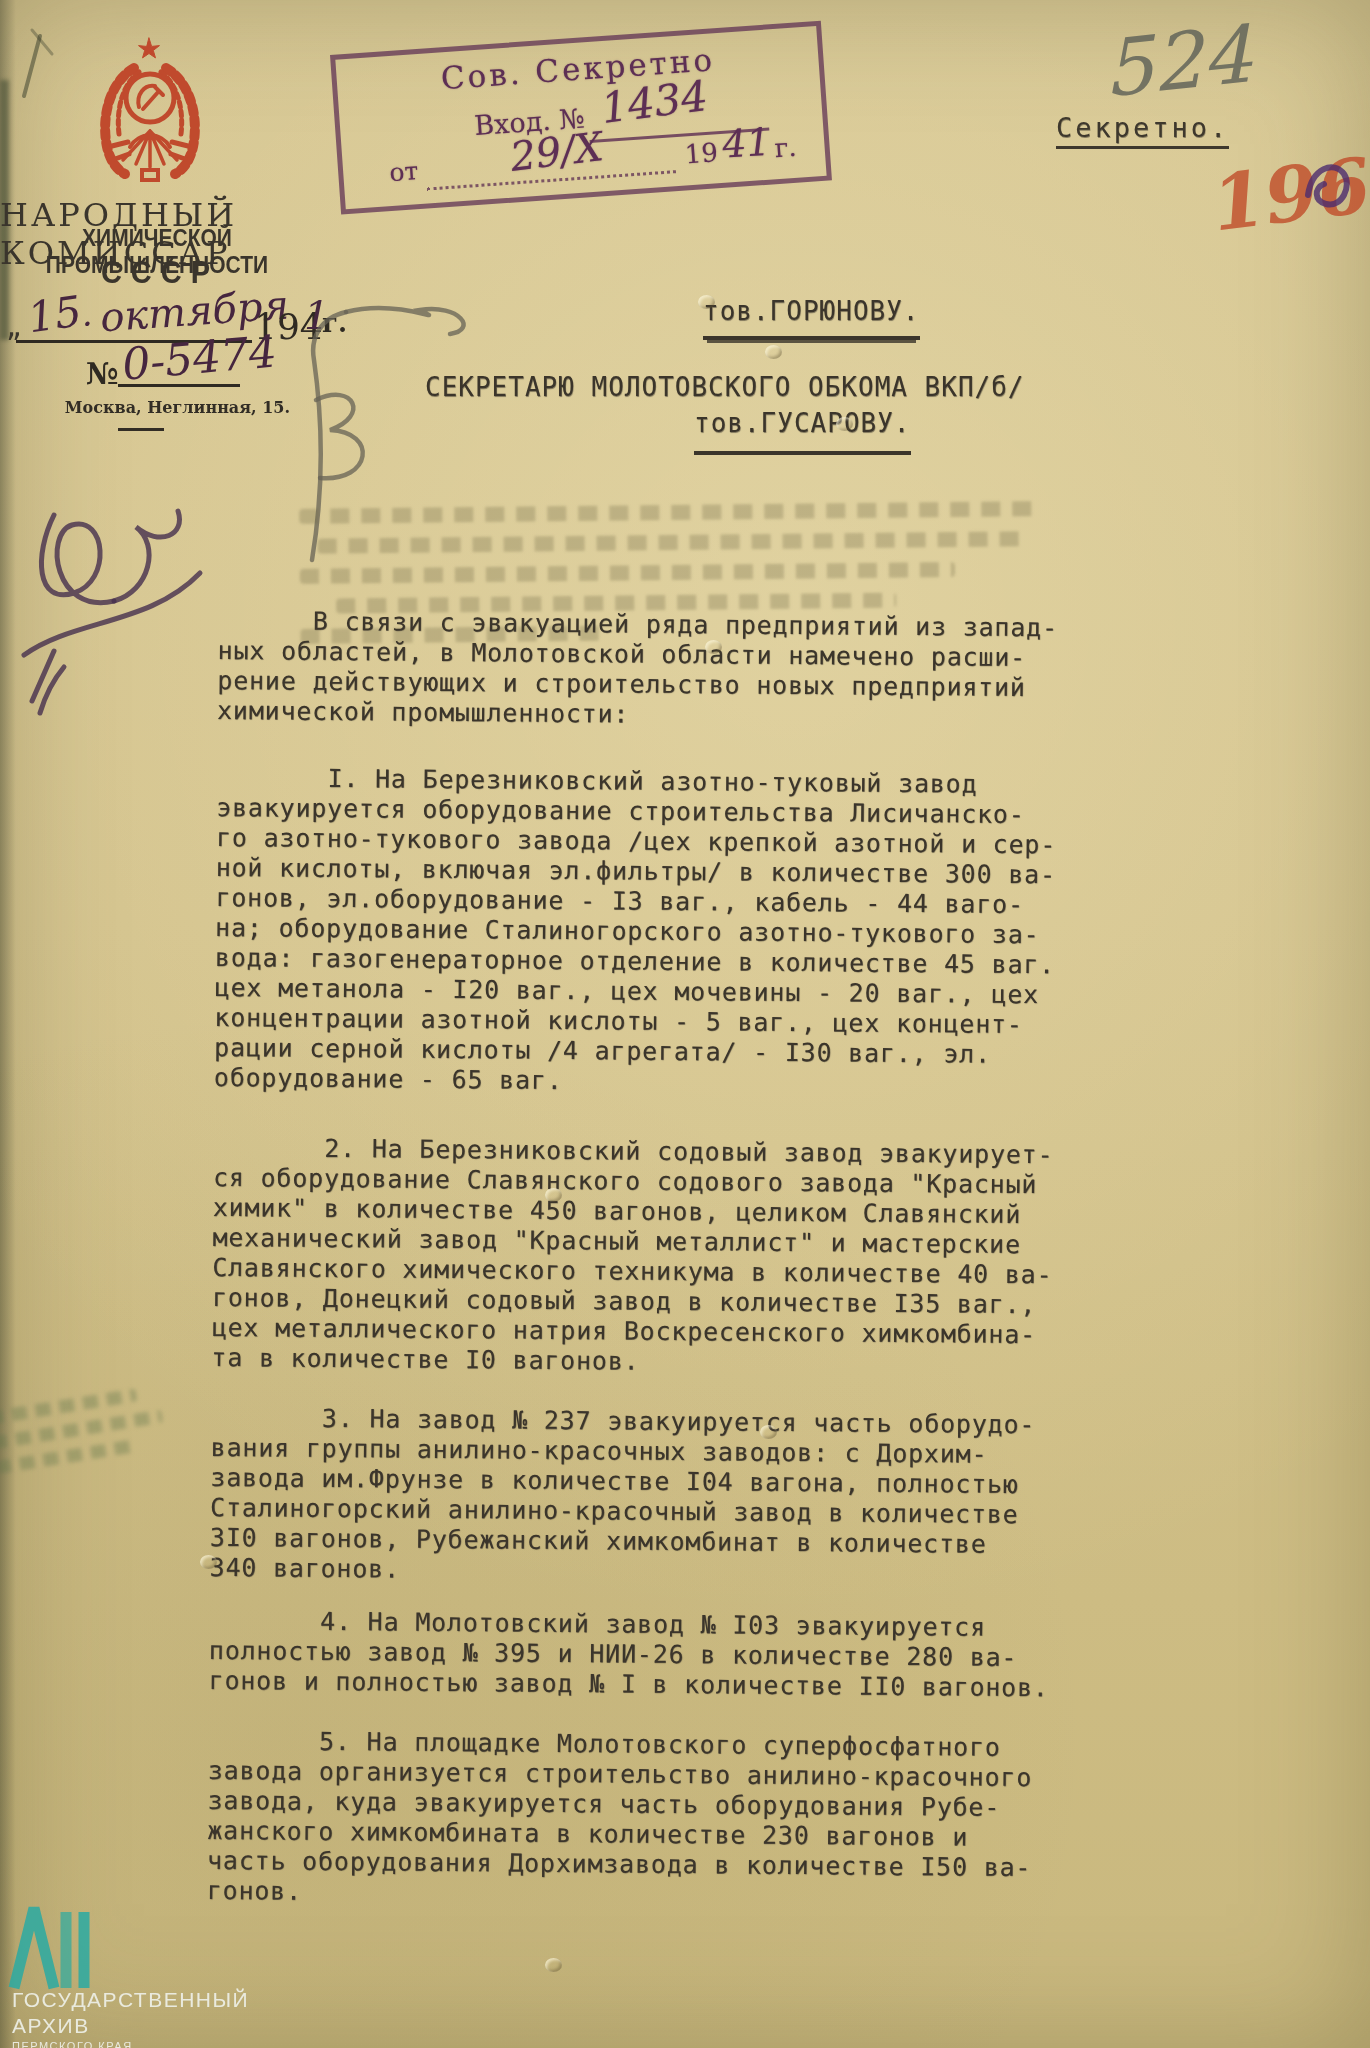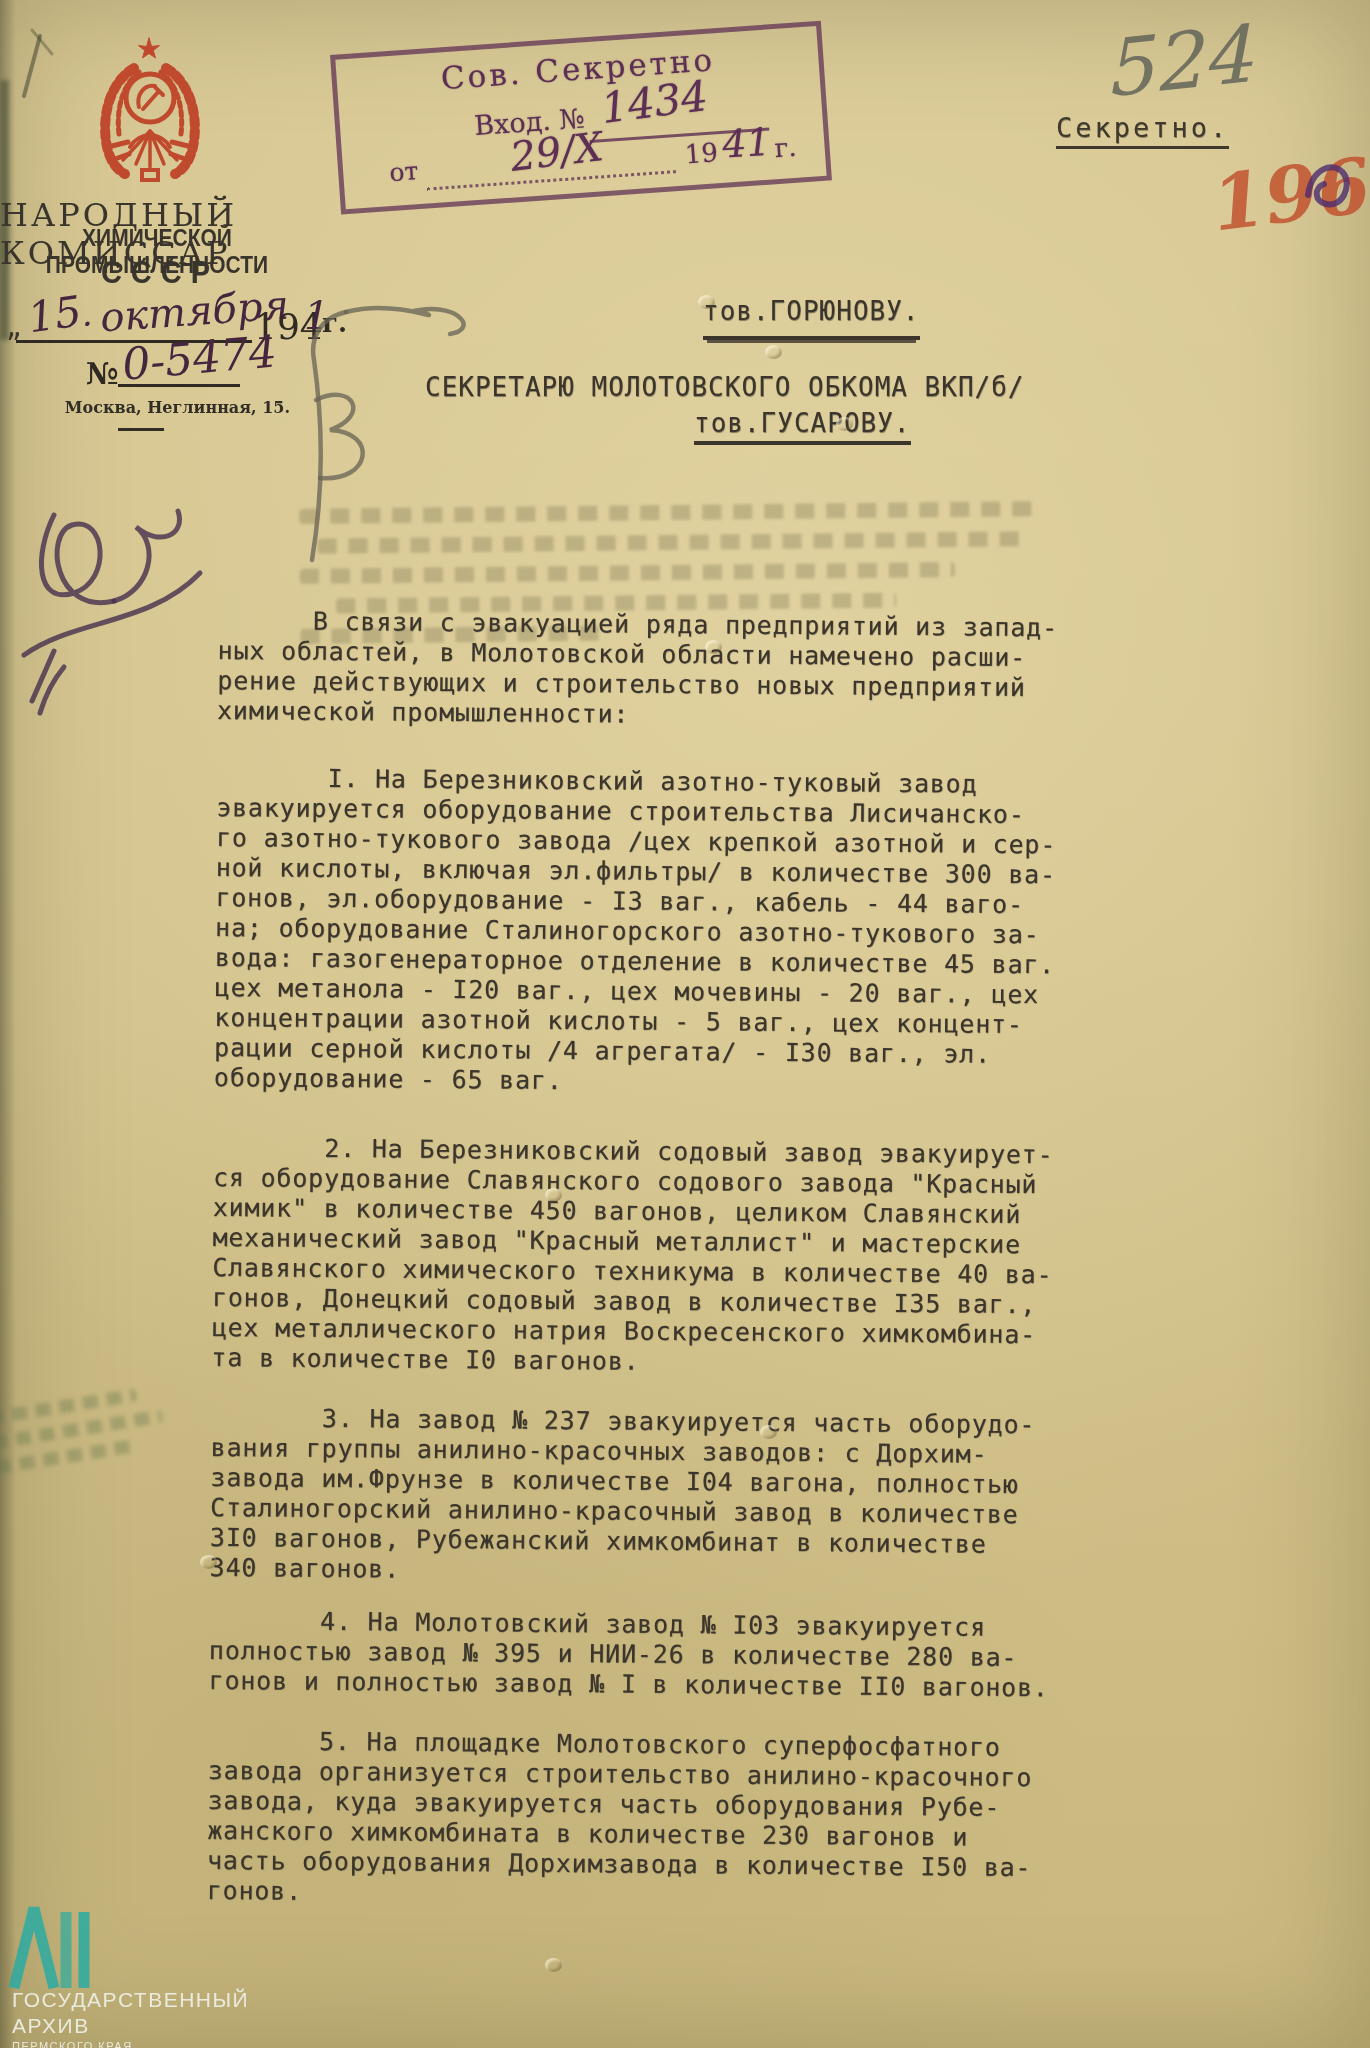--- a/index.html
+++ b/index.html
@@ -63,21 +63,21 @@
   .secret{position:absolute;left:1056px;top:112px;font-size:27px;letter-spacing:3px;color:#3e382d;
     border-bottom:3px solid #3e382d;padding-bottom:3px;text-shadow:.5px .5px .6px rgba(59,53,43,.5);text-align:center;}
   .rednum{position:absolute;left:1212px;top:150px;font-family:"DejaVu Serif",serif;font-style:italic;font-weight:bold;
     font-size:76px;color:var(--c-crayon-red,#c25430);transform:rotate(-7deg);opacity:.85;}
   
   .typed{color:#3b352b;text-shadow:.5px .5px .7px rgba(59,53,43,.55);}
   .rc1{position:absolute;left:425px;top:260px;font-size:26px;letter-spacing:1px;}
   .rc1n{position:absolute;left:703px;top:296px;font-size:26px;letter-spacing:1px;border-bottom:4px solid #3b352b;
     box-shadow:0 7px 0 -4px rgba(59,53,43,.8);padding-bottom:10px;}
   .rc2{position:absolute;left:425px;top:372px;font-size:26px;letter-spacing:1px;}
-  .rc2n{position:absolute;left:694px;top:408px;font-size:26px;letter-spacing:1px;border-bottom:4px solid #3b352b;padding-bottom:3px;}
+  .rc2n{position:absolute;left:694px;top:408px;font-size:26px;letter-spacing:1px;border-bottom:4px solid #3b352b;padding-bottom:13px;}
   
   .ghost div{filter:blur(1.8px);border-radius:4px;}
   .g1{position:absolute;left:300px;top:505px;transform:rotate(-.6deg);}
   .g1 div{height:15px;margin-bottom:15px;
     background:repeating-linear-gradient(90deg,rgba(113,106,70,.30) 0 19px,rgba(113,106,70,0) 19px 31px);}
   .g2{position:absolute;left:-8px;top:1398px;transform:rotate(-9deg);}
   .g2 div{height:13px;margin-bottom:12px;filter:blur(2px);
     background:repeating-linear-gradient(90deg,rgba(96,116,74,.36) 0 15px,rgba(96,116,74,0) 15px 24px);}
   
   .docbody{position:absolute;left:218px;top:606px;width:880px;font-size:25px;line-height:30px;letter-spacing:.8px;

